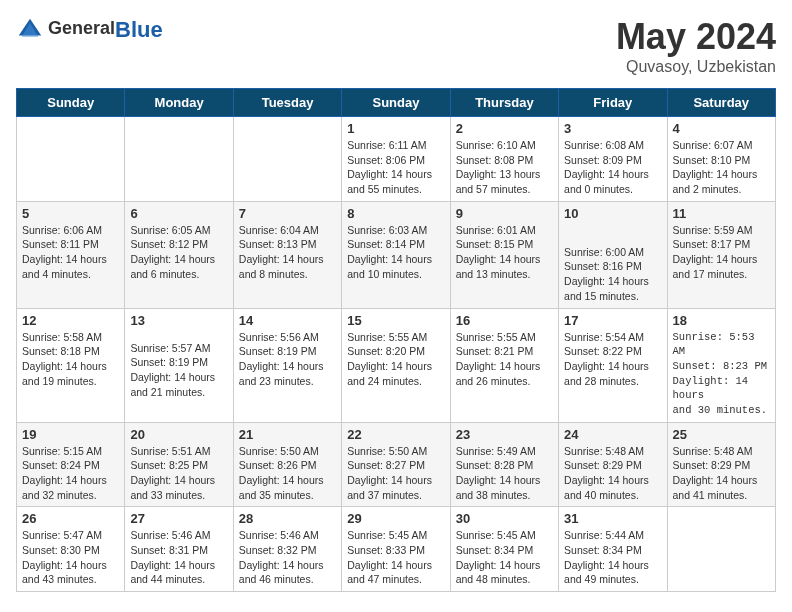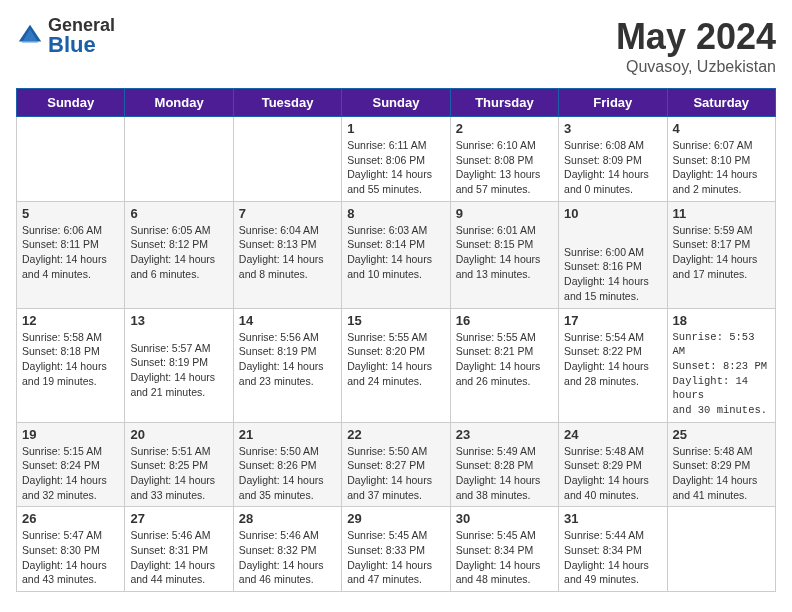--- a/index.html
+++ b/index.html
@@ -15,21 +15,21 @@
       justify-content: space-between;
       align-items: flex-start;
       margin-bottom: 12px;
     }
     .logo {
       display: flex;
       align-items: center;
     }
     .logo-text {
       display: flex;
-      flex-direction: column;
+      flex-direction: row;
       line-height: 1;
     }
     .logo-general {
       font-size: 18px;
       font-weight: bold;
       color: #333;
     }
     .logo-blue {
       font-size: 22px;
       font-weight: bold;
@@ -51,21 +51,21 @@
     .location {
       font-size: 16px;
       color: #555;
     }
     .calendar {
       width: 100%;
       border-collapse: collapse;
       border: 1px solid #ccc;
     }
     .calendar th {
-      background: #4c1d95;
+      background: #0c4a6e;
       color: #fff;
       text-align: center;
       padding: 6px 4px;
       font-size: 13px;
       border: 1px solid #1a5fa8;
     }
     .calendar td {
       vertical-align: top;
       border: 1px solid #ccc;
       padding: 4px 5px;

